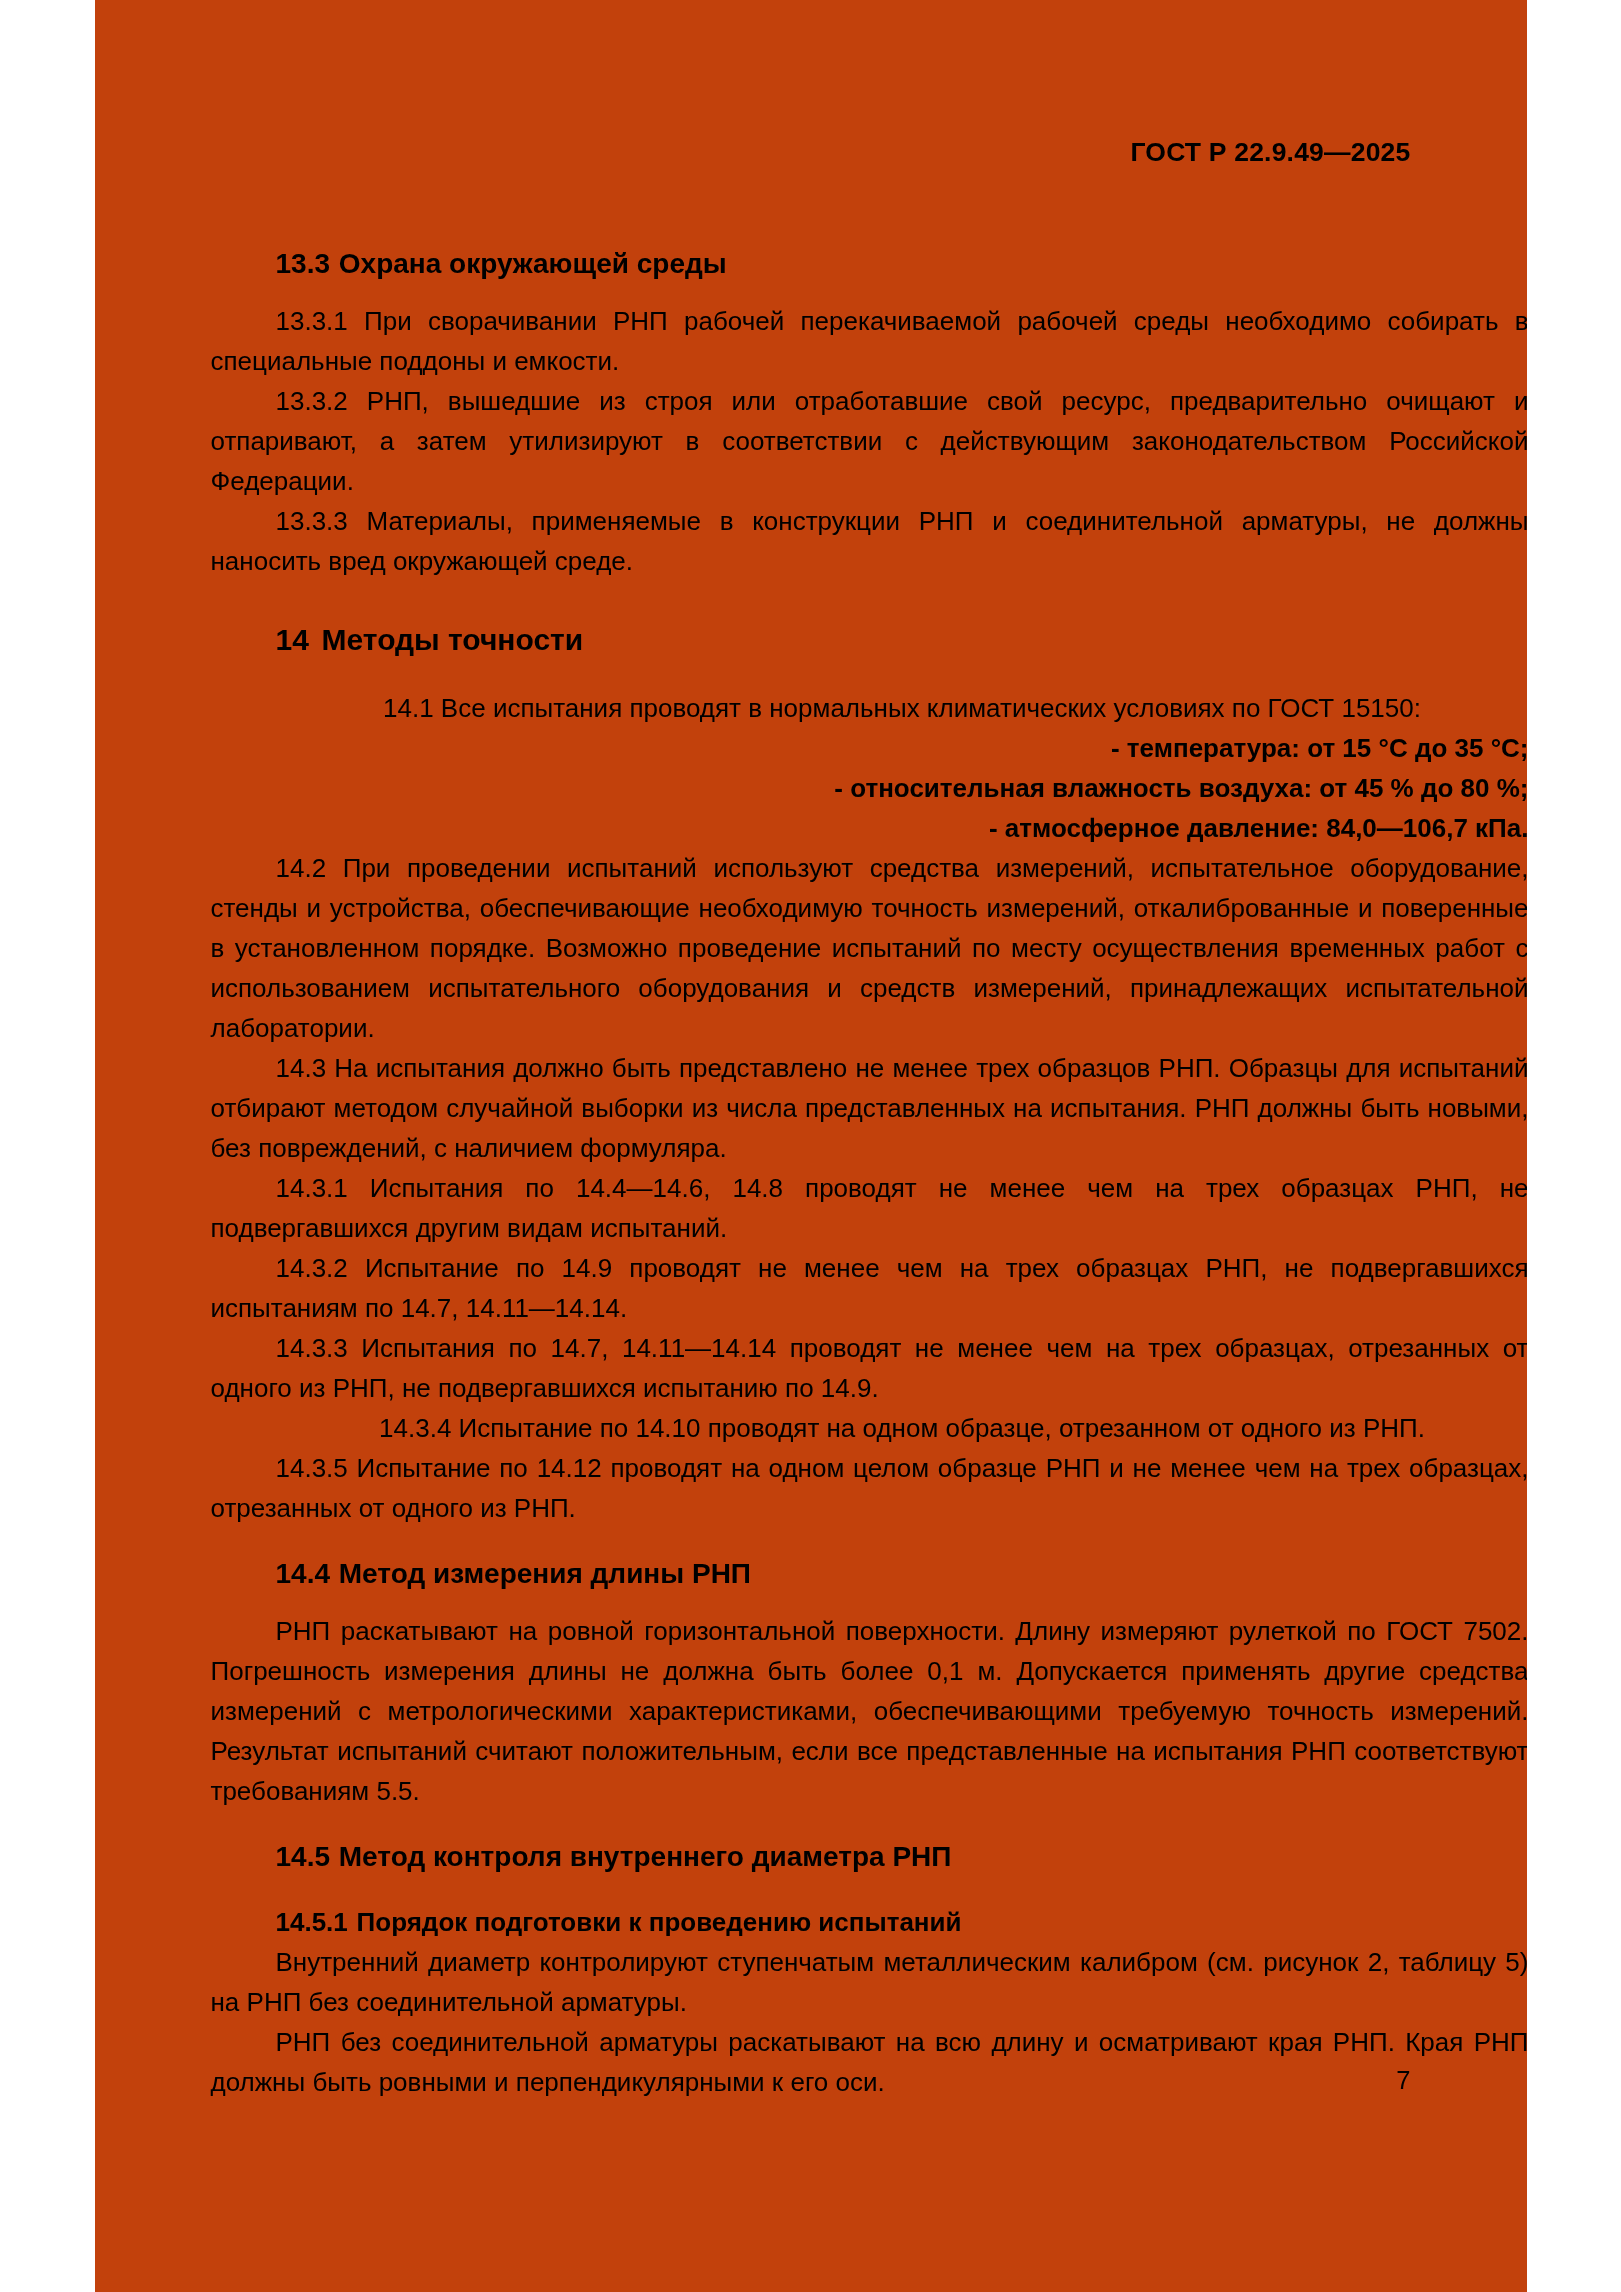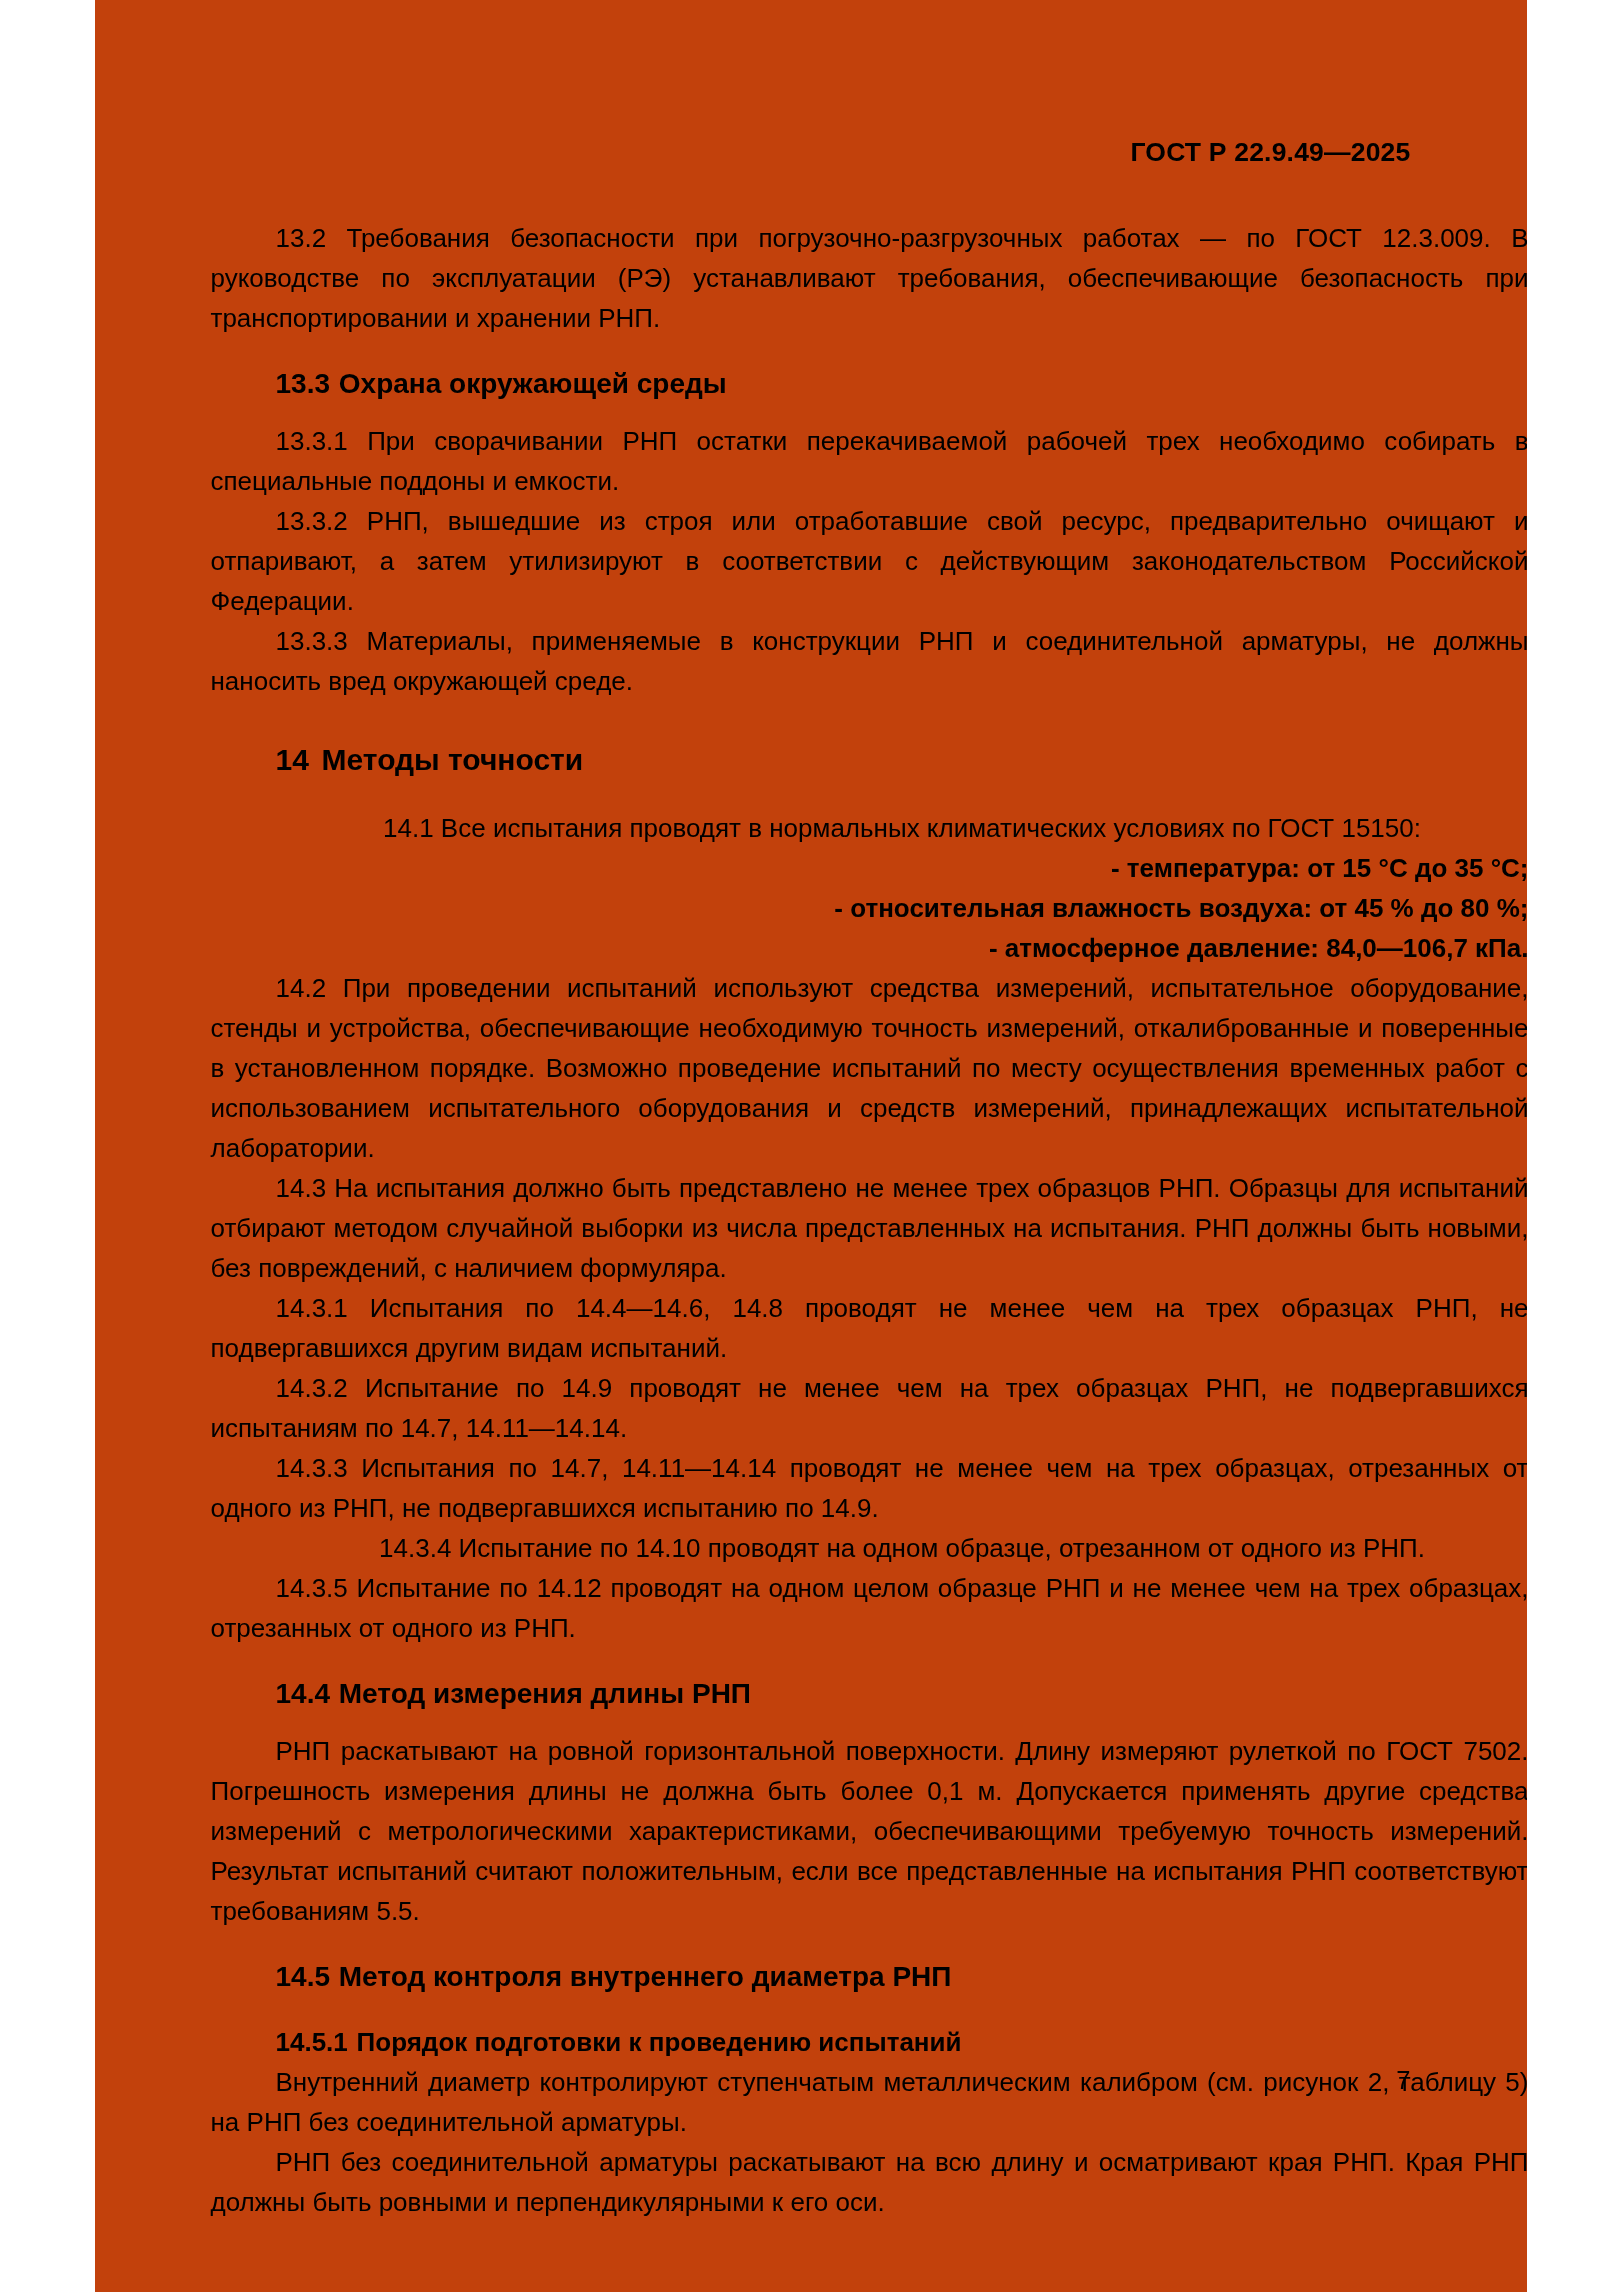--- a/index.html
+++ b/index.html
@@ -94,31 +94,30 @@
 </style>
 </head>
 <body>
 
 <div class="page">
 
   <div class="header">ГОСТ Р 22.9.49—2025</div>
 
   <div class="content">
 
-    <p class="para">13.2 Требования безопасности при погрузочно-разгрузочных работах — по ГОСТ 12.3.009. В руководстве по эксплуатации (РЭ) устанавливают требования, обеспечивающие безопасность при транспортировании и хранении РНП.</p>
 
     <div class="gap-md"></div>
 
     <div class="h3">
       <span class="num">13.3</span><span>Охрана окружающей среды</span>
     </div>
 
     <div class="gap-sm"></div>
 
-    <p class="para">13.3.1 При сворачивании РНП остатки перекачиваемой рабочей трех необходимо собирать в специальные поддоны и емкости.</p>
+    <p class="para">13.3.1 При сворачивании РНП рабочей перекачиваемой рабочей среды необходимо собирать в специальные поддоны и емкости.</p>
     <p class="para">13.3.2 РНП, вышедшие из строя или отработавшие свой ресурс, предварительно очищают и отпаривают, а затем утилизируют в соответствии с действующим законодательством Российской Федерации.</p>
     <p class="para">13.3.3 Материалы, применяемые в конструкции РНП и соединительной арматуры, не должны наносить вред окружающей среде.</p>
 
     <div class="h2">
       <span class="num">14</span><span>Методы точности</span>
     </div>
 
     <p class="para nojust">14.1  Все испытания проводят в нормальных климатических условиях по ГОСТ 15150:</p>
     <p class="listline">- температура: от 15 °C до 35 °C;</p>
     <p class="listline">- относительная влажность воздуха: от 45 % до 80 %;</p>

